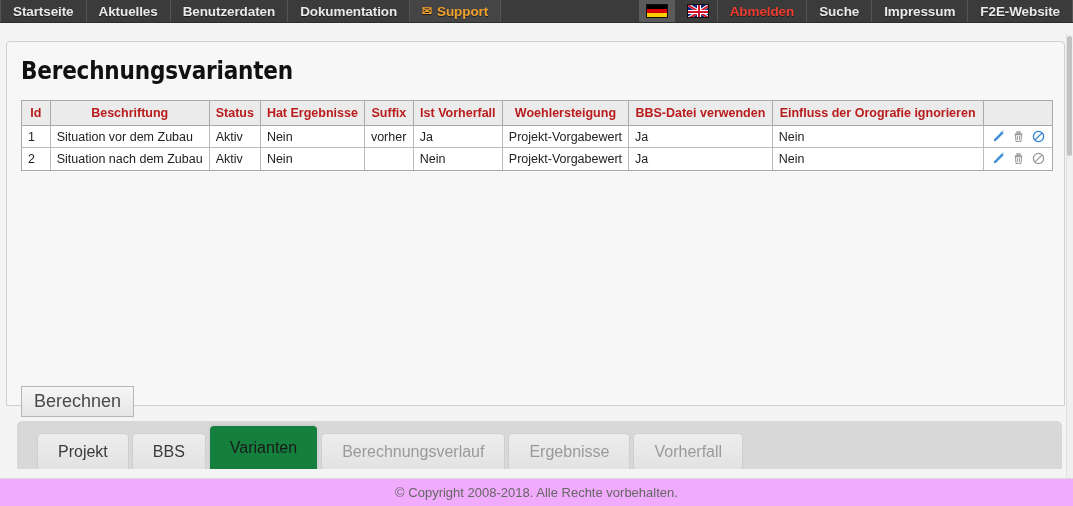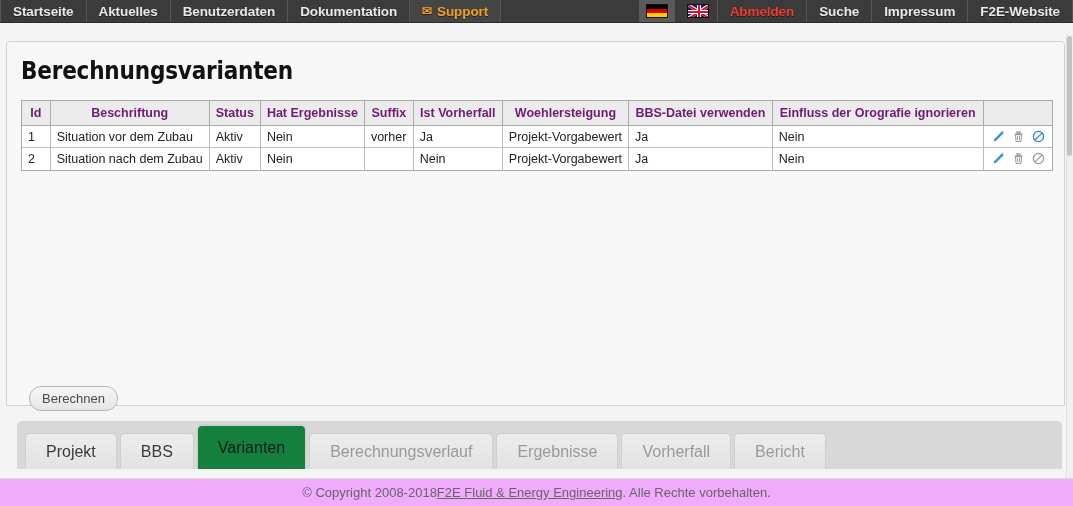--- a/index.html
+++ b/index.html
@@ -95,21 +95,21 @@
   
   .grid-wrap {
     position: absolute; left: 14px; top: 58px;
     width: 1032px;
     background: #fff;
     border: 1px solid #aaa;
   }
   table.grid { width: 100%; border-collapse: collapse; font-size: 12.5px; }
   table.grid th {
     background: #ebebeb;
-    color: #701a75;
+    color: #b91c1c;
     font-weight: bold;
     font-size: 12.5px;
     text-align: center;
     padding: 5px 6px;
     border-right: 1px solid #aaa;
     border-bottom: 1px solid #aaa;
     white-space: nowrap;
   }
   table.grid th:last-child { border-right: none; }
   table.grid td {
@@ -132,39 +132,39 @@
   .c-woehl  { width: 115px; }
   .c-bbs    { width: 145px; }
   .c-orog   { width: 215px; }
   .c-act    { width: 72px; }
 
   .actions { display: flex; align-items: center; gap: 7px; padding-left: 2px; }
   .act-ico { width: 13px; height: 13px; display:inline-block; cursor: pointer; }
 
   
   .btn-berechnen {
-    position: absolute; left: 22px; top: 344px;
+    position: absolute; left: 14px; top: 344px;
     padding: 4px 12px;
-    font-size: 13px;
+    font-size: 18px;
     color: #4a4a4a;
     background: linear-gradient(to bottom, #f6f6f6 0%, #e6e6e6 100%);
     border: 1px solid #b6b6b6;
-    border-radius: 12px;
+    border-radius: 0;
     cursor: pointer;
     font-family: "Liberation Sans", sans-serif;
   }
 
   
   .tabbar {
     position: absolute; left: 10px; top: 379px;
     width: 1045px; height: 48px;
     background: #d8d8d8;
     border-radius: 5px 5px 0 0;
     display: flex; align-items: flex-end;
-    padding: 0 8px;
+    padding: 0 20px;
   }
   .tab {
     height: 36px;
     margin: 0 3px 0 0;
     padding: 0 20px;
     display: flex; align-items: center; justify-content: center;
     background: linear-gradient(to bottom, #ededed 0%, #e2e2e2 100%);
     border: 1px solid #cfcfcf;
     border-bottom: none;
     border-radius: 5px 5px 0 0;
@@ -337,24 +337,22 @@
 
   <button class="btn-berechnen">Berechnen</button>
 
   <div class="tabbar">
     <div class="tab">Projekt</div>
     <div class="tab">BBS</div>
     <div class="tab active">Varianten</div>
     <div class="tab disabled">Berechnungsverlauf</div>
     <div class="tab disabled">Ergebnisse</div>
     <div class="tab disabled">Vorherfall</div>
-    <div class="tab disabled">Bericht</div>
   </div>
 </div>
 
 <div class="scroll-gutter"></div>
 <div class="scroll-thumb"></div>
 
 <div class="footer">
   <span>© Copyright 2008-2018 </span>
-    <a href="#">F2E Fluid &amp; Energy Engineering</a>
     <span>. Alle Rechte vorbehalten.</span>
 </div>
 
 </body></html>

